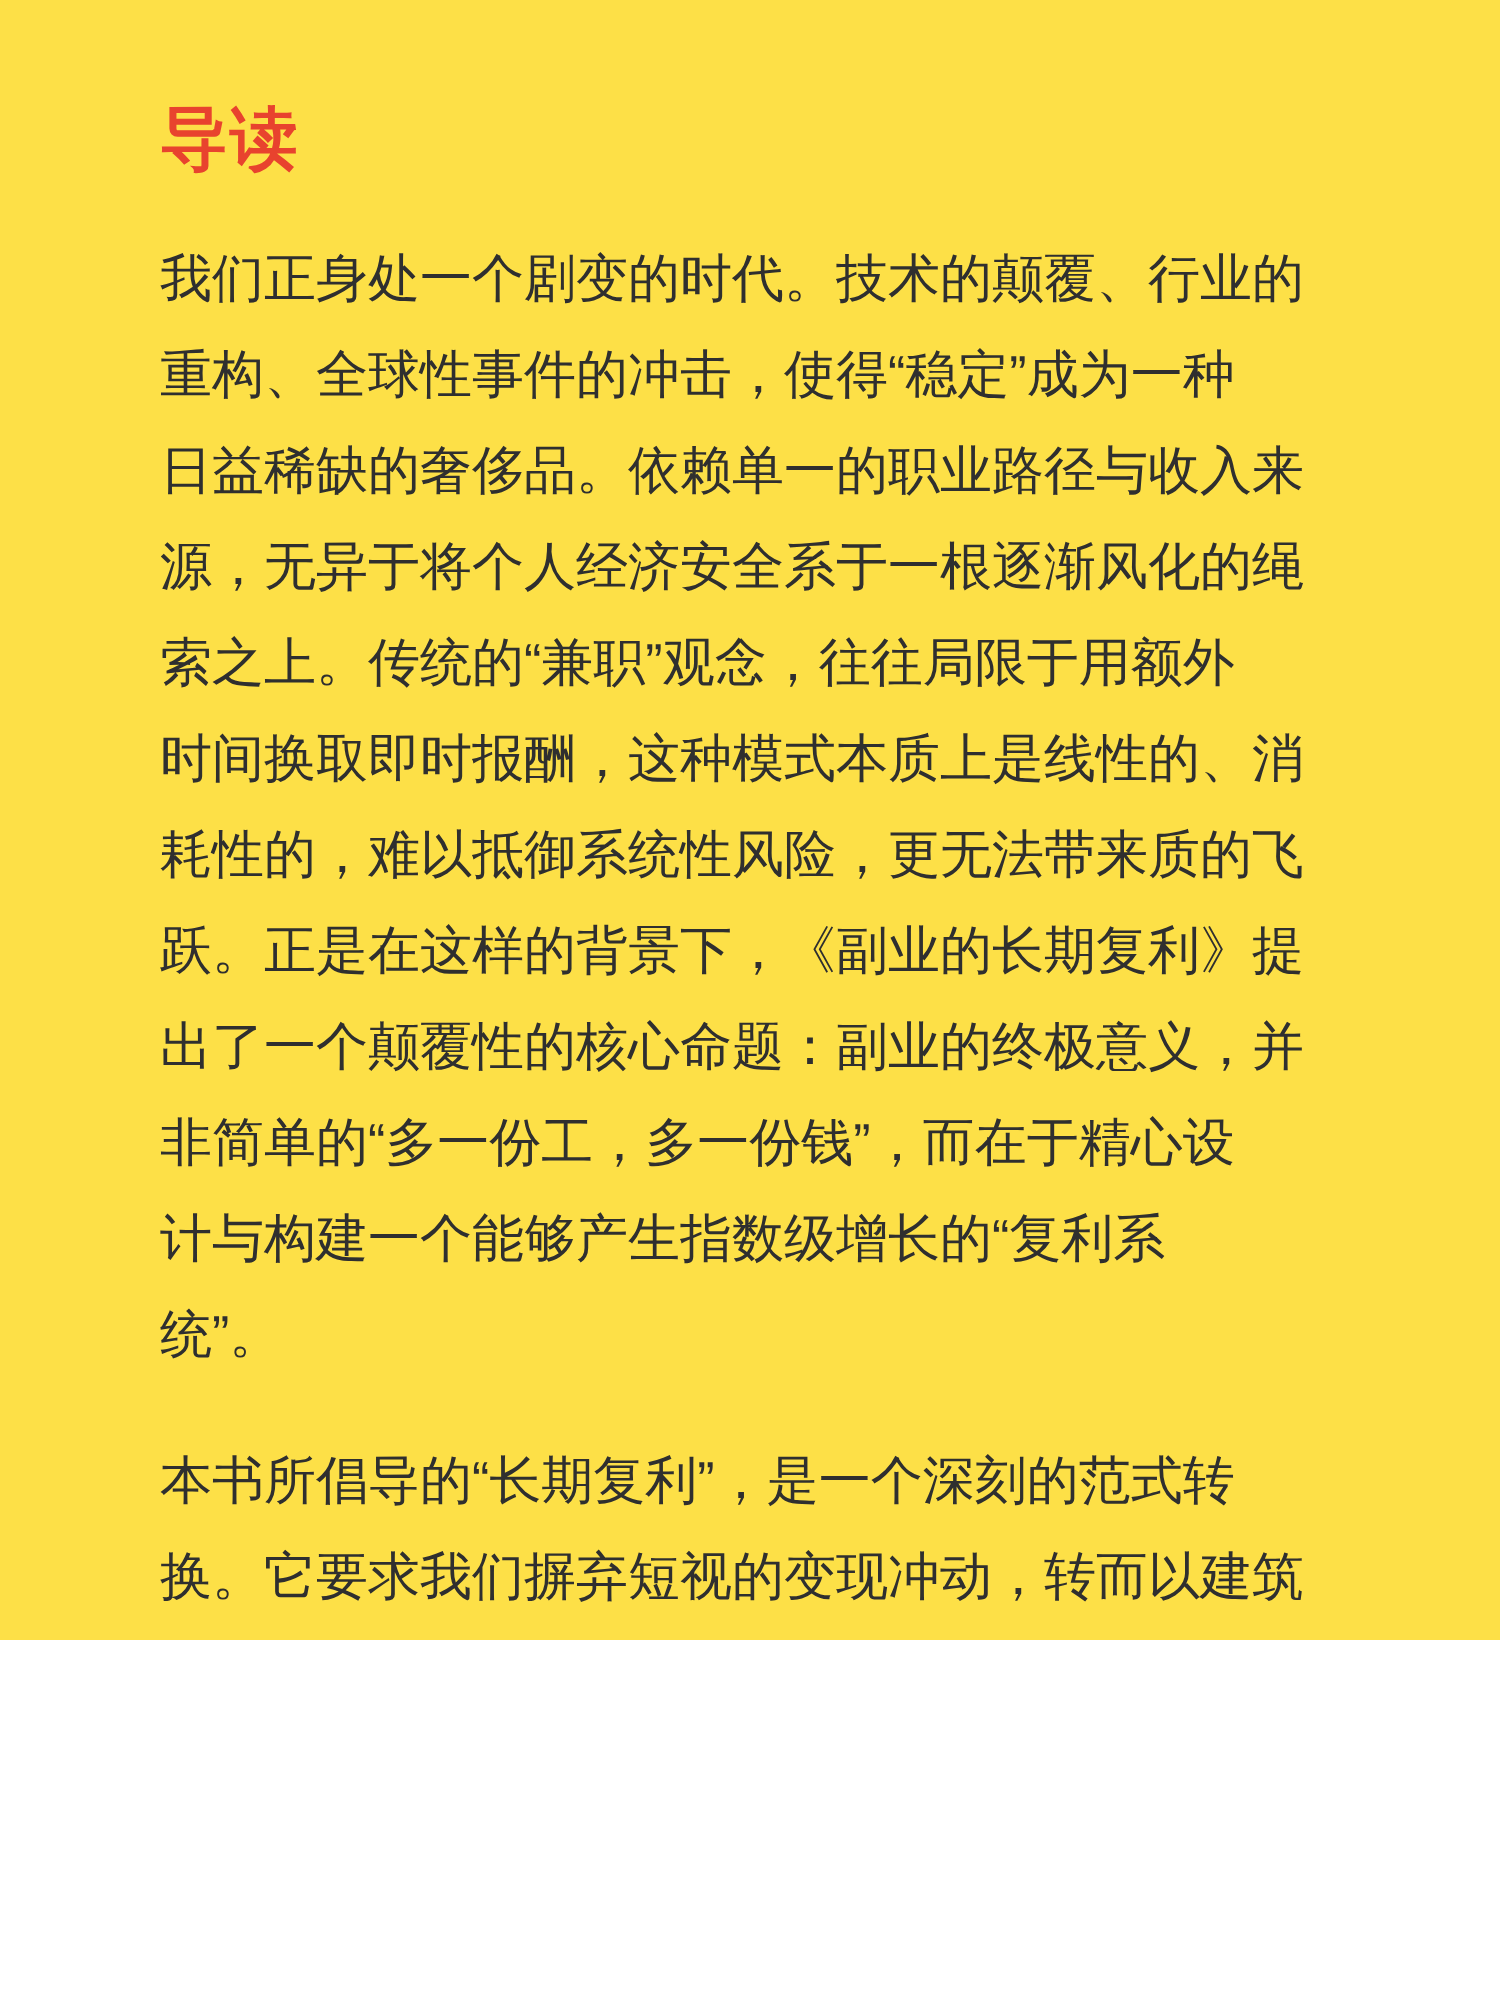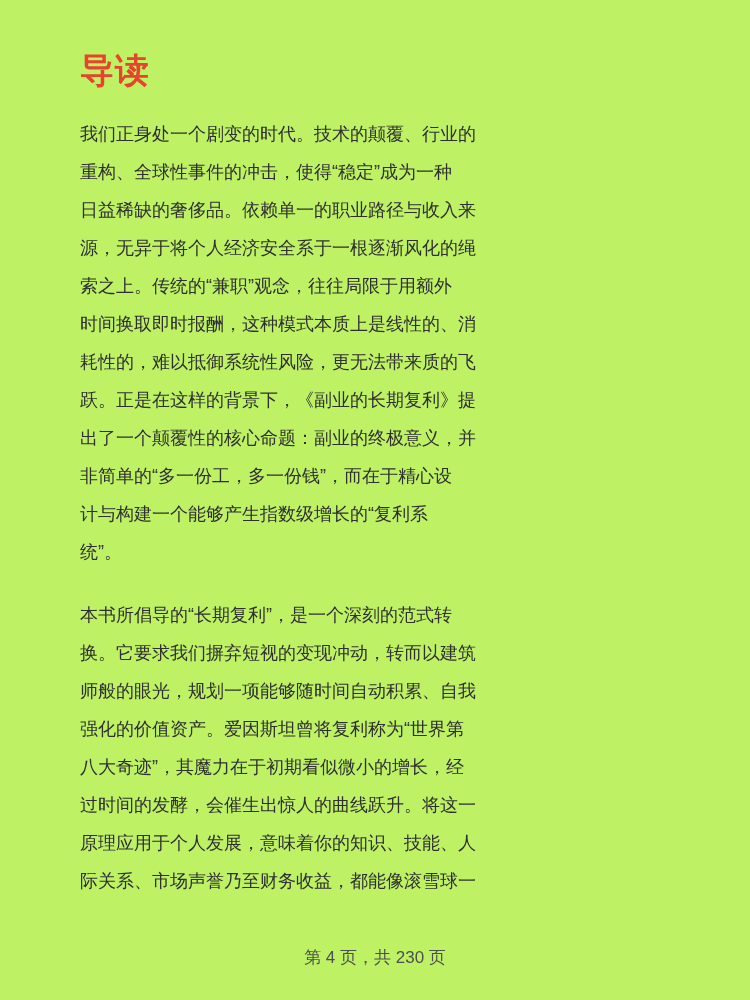--- a/index.html
+++ b/index.html
@@ -3,43 +3,43 @@
 <meta charset="utf-8">
 <style>
   html, body {
     margin: 0;
     padding: 0;
     background: #ffffff;
   }
   .page {
     position: relative;
     width: 750px;
-    height: 1000px;
-    background: #bef264;
+    height: 820px;
+    background: #fde047;
     overflow: hidden;
     font-family: "Liberation Sans", sans-serif;
   }
   .content {
     position: absolute;
     top: 0;
     left: 80px;
     width: 650px;
   }
   .heading {
     margin: 50px 0 0 0;
     font-size: 34px;
     line-height: 40px;
     font-weight: 700;
     color: #e8432e;
     letter-spacing: 1px;
   }
   .para {
     margin: 25px 0 0 0;
-    font-size: 18px;
-    line-height: 38px;
+    font-size: 26px;
+    line-height: 48px;
     color: #2f2f2f;
     white-space: pre;        
     letter-spacing: 0;
   }
   .para + .para {
   }
   .footer {
     position: absolute;
     left: 0;
     top: 946px;

